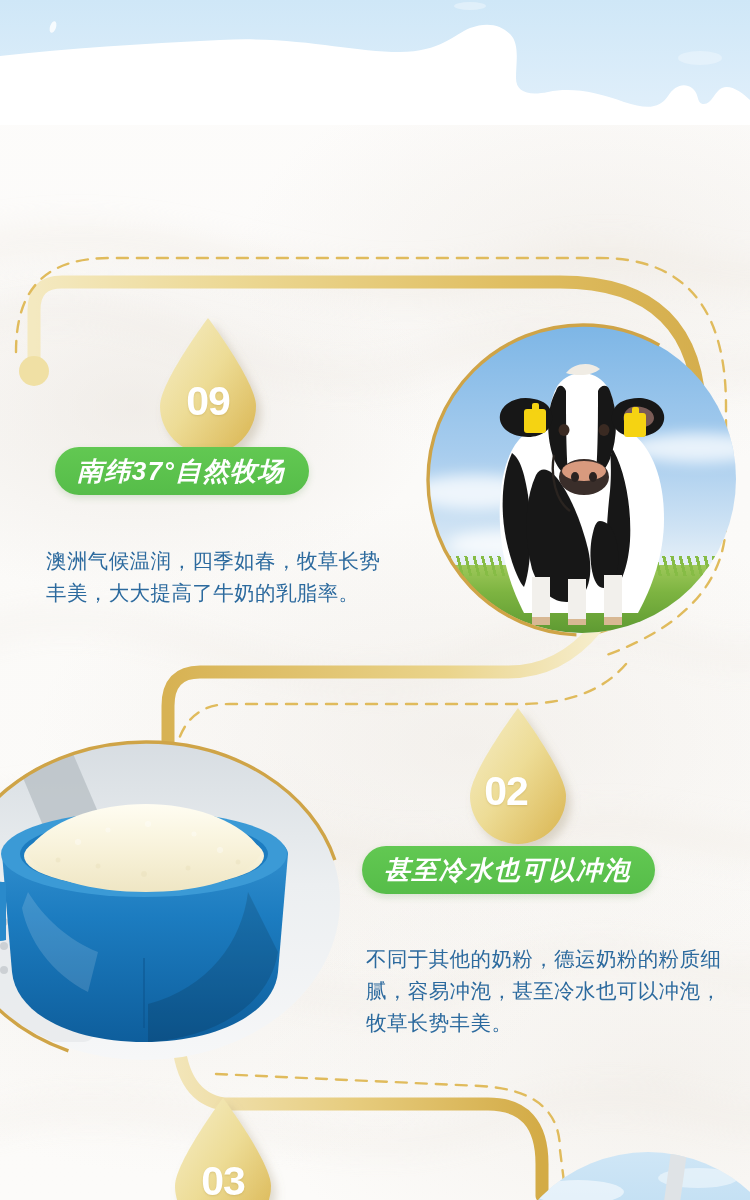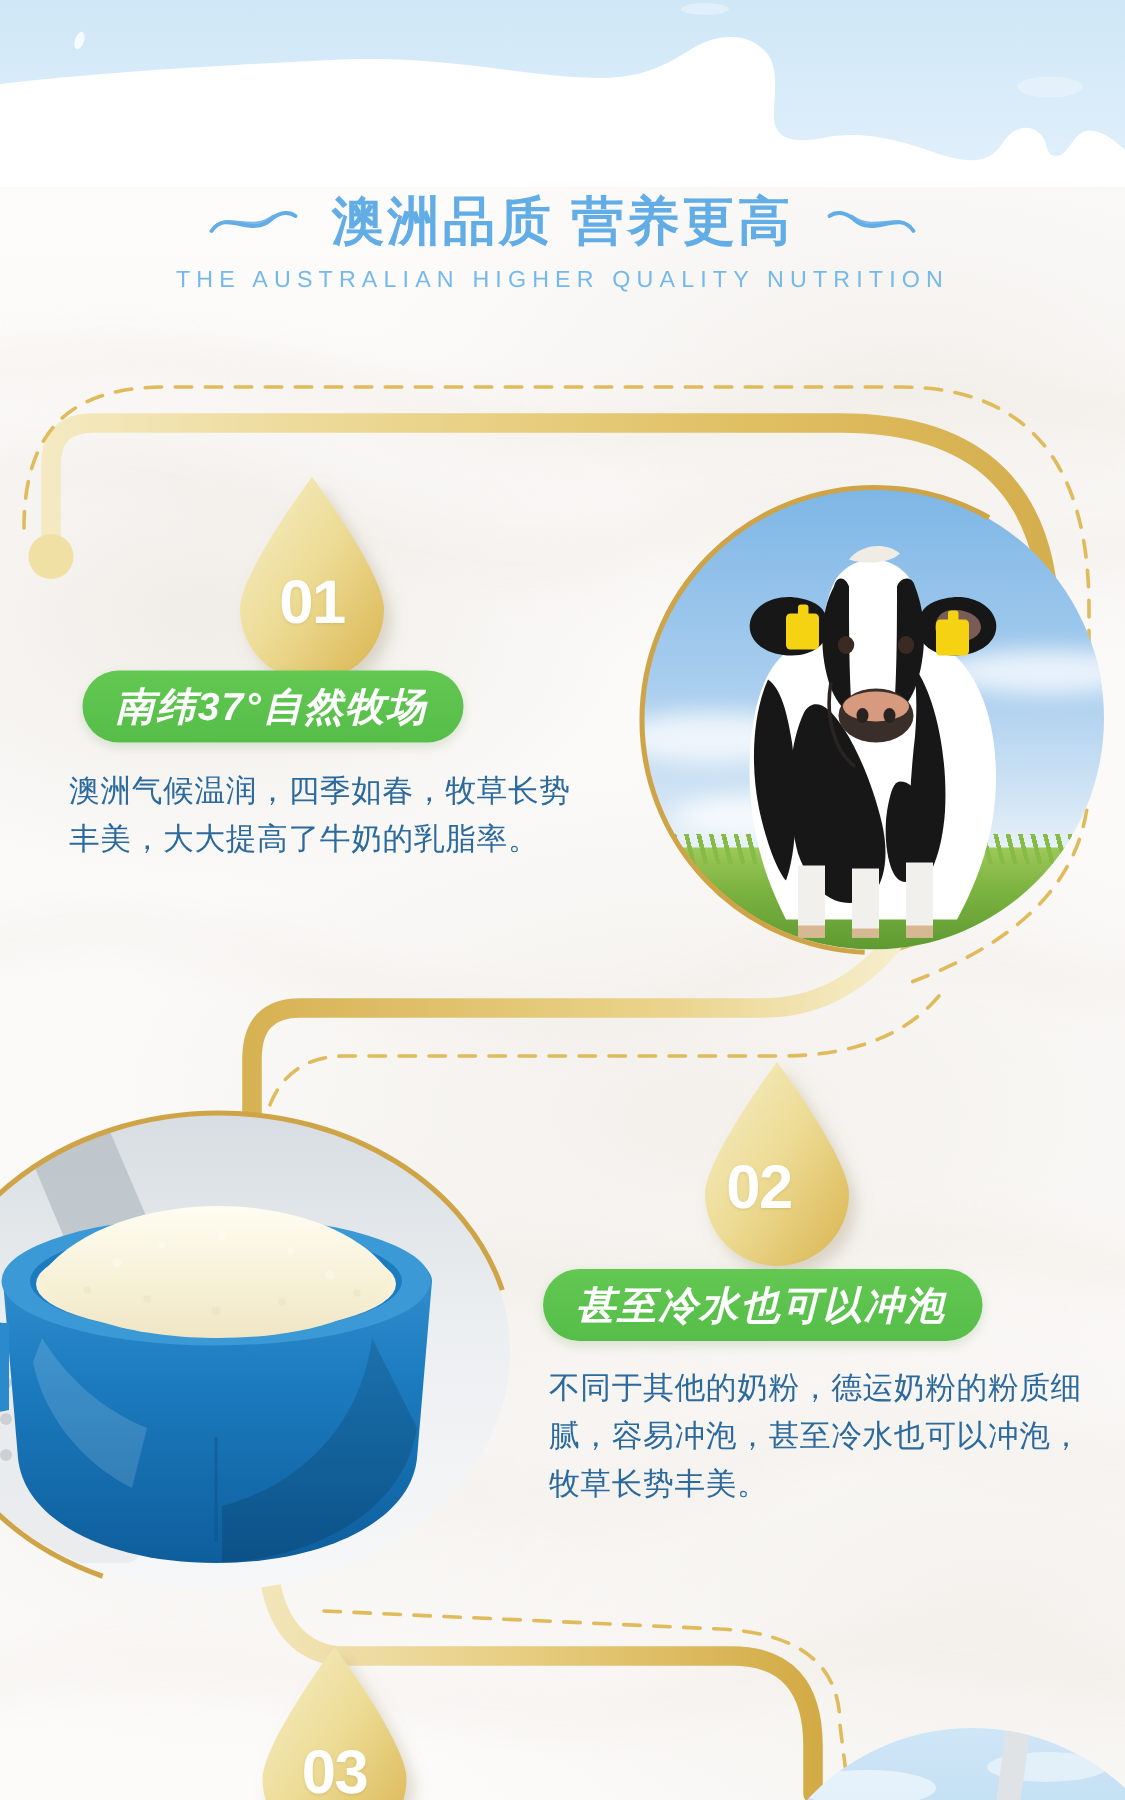--- a/index.html
+++ b/index.html
@@ -70,20 +70,21 @@
     font-style:italic;
   }
   #pill1 { left:55px; top:447px; padding:0 24px 0 22px; }
   #pill2 { left:362px; top:846px; padding:0 24px 0 22px; }
 
   
   .copy {
     position:absolute;
     color:#2c6a9e; font-size:20.5px; line-height:32px;
     letter-spacing:.4px;
+    margin-top:33px;
   }
   #copy1 { left:46px; top:512px; width:350px; }
   #copy2 { left:366px; top:910px; width:360px; }
 
   
   .photo { position:absolute; border-radius:50%; overflow:hidden; }
   .ring {
     position:absolute; border-radius:50%;
     border:3px solid #cfa447; 
   }
@@ -150,32 +151,20 @@
       C674,86 684,82 692,88
       C700,94 696,104 704,104
       C712,104 714,92 722,88
       C730,84 742,92 750,100
       L750,125 L0,125 Z"></path>
     <ellipse cx="53" cy="27" rx="3" ry="6" fill="#ffffff" opacity=".8" transform="rotate(18 53 27)"></ellipse>
     <ellipse cx="470" cy="6" rx="16" ry="4" fill="#ffffff" opacity=".35"></ellipse>
     <ellipse cx="700" cy="58" rx="22" ry="7" fill="#ffffff" opacity=".30"></ellipse>
   </svg>
 
-  <div class="header">
-    <svg class="orn" width="64" height="26" viewBox="0 0 64 26">
-      <path d="M4,19 C14,4 30,24 44,11 C50,6 56,6 60,9" fill="none" stroke="#63ade7" stroke-width="2.6" stroke-linecap="round"></path>
-      <path d="M6,16 C17,7 31,20 45,9" fill="none" stroke="#63ade7" stroke-width="1.7" stroke-linecap="round" opacity=".85"></path>
-    </svg>
-    <h1 class="title-cn">澳洲品质 营养更高</h1>
-    <svg class="orn" width="64" height="26" viewBox="0 0 64 26">
-      <path d="M60,19 C50,4 34,24 20,11 C14,6 8,6 4,9" fill="none" stroke="#63ade7" stroke-width="2.6" stroke-linecap="round"></path>
-      <path d="M58,16 C47,7 33,20 19,9" fill="none" stroke="#63ade7" stroke-width="1.7" stroke-linecap="round" opacity=".85"></path>
-    </svg>
-    <div class="title-en">THE AUSTRALIAN HIGHER QUALITY NUTRITION</div>
-  </div>
 
   <svg class="paths" viewBox="0 0 750 1200">
     <defs>
       <linearGradient id="gold1" x1="0" y1="0" x2="1" y2="0">
         <stop offset="0%" stop-color="#f4e9c0"></stop>
         <stop offset="30%" stop-color="#ecd894"></stop>
         <stop offset="70%" stop-color="#e0bf63"></stop>
         <stop offset="100%" stop-color="#d5ae4d"></stop>
       </linearGradient>
       <linearGradient id="gold2" x1="1" y1="0" x2="0" y2="0">
@@ -209,21 +198,21 @@
     <path fill="none" stroke="#e0bb5c" stroke-width="2.4" stroke-dasharray="11 9" stroke-linecap="round" d="M216,1074 L480,1086 Q560,1090 560,1150 L566,1198"></path>
 
     <g filter="url(#dshadow)">
       <path fill="url(#dropg)" d="M208,318 C208,318 256,382 256,406 A48,48 0 1 1 160,406 C160,382 208,318 208,318 Z"></path>
       <path fill="url(#dropg)" d="M518,708 C518,708 566,772 566,796 A48,48 0 1 1 470,796 C470,772 518,708 518,708 Z"></path>
       <path fill="url(#dropg)" d="M223,1098 C223,1098 271,1162 271,1186 A48,48 0 1 1 175,1186 C175,1162 223,1098 223,1098 Z"></path>
     </g>
   </svg>
 
   <div class="drop" id="drop1">
-    <div class="num">01</div>
+    <div class="num">09</div>
   </div>
   <div class="drop" id="drop2">
     <div class="num">02</div>
   </div>
   <div class="drop" id="drop3">
     <div class="num">03</div>
   </div>
 
   <div class="photo" id="cow">
     <div class="cow-sky"></div>

